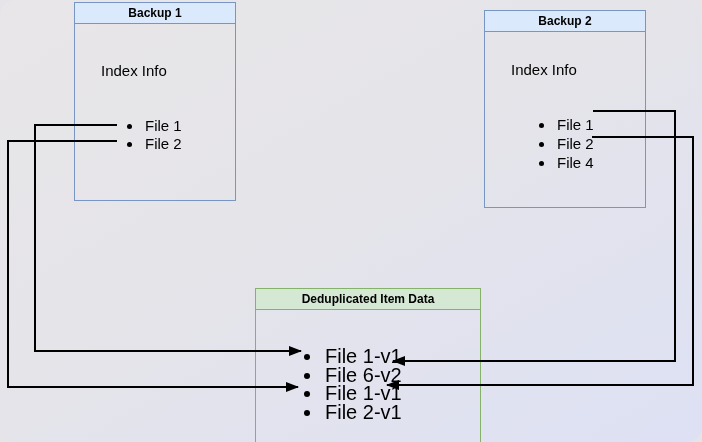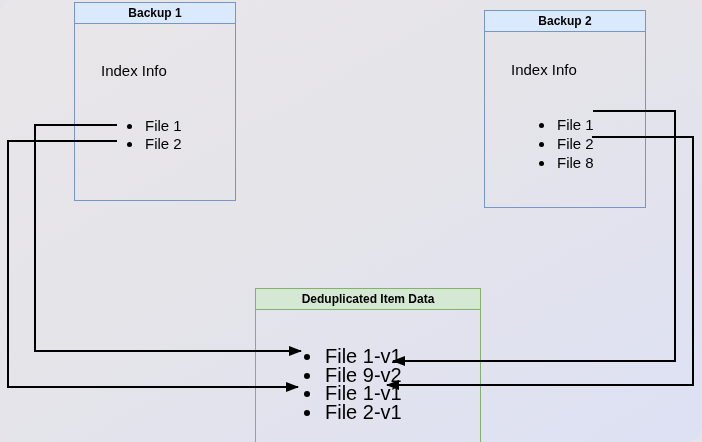--- a/index.html
+++ b/index.html
@@ -87,29 +87,29 @@
         <li>File 2</li>
       </ul>
   </div>
 
   <div class="box backup-box" id="backup2">
     <div class="box-header">Backup 2</div>
     <div class="index-info">Index Info</div>
     <ul class="file-list">
         <li>File 1</li>
         <li>File 2</li>
-        <li>File 8</li>
+        <li>File 4</li>
       </ul>
   </div>
 
   <div class="box dedup-box" id="dedup">
     <div class="box-header">Deduplicated Item Data</div>
     <ul class="file-list">
         <li>File 1-v1</li>
-        <li>File 9-v2</li>
+        <li>File 6-v2</li>
         <li>File 1-v1</li>
         <li>File 2-v1</li>
       </ul>
   </div>
 
   <svg class="connector-layer" viewBox="0 0 702 442" xmlns="http://www.w3.org/2000/svg">
     <defs>
       <marker id="arrow" markerUnits="userSpaceOnUse" markerWidth="13" markerHeight="10" refX="12" refY="5" orient="auto" viewBox="0 0 13 10">
         <path d="M0,0 L13,5 L0,10 Z" fill="#000000"></path>
       </marker>

